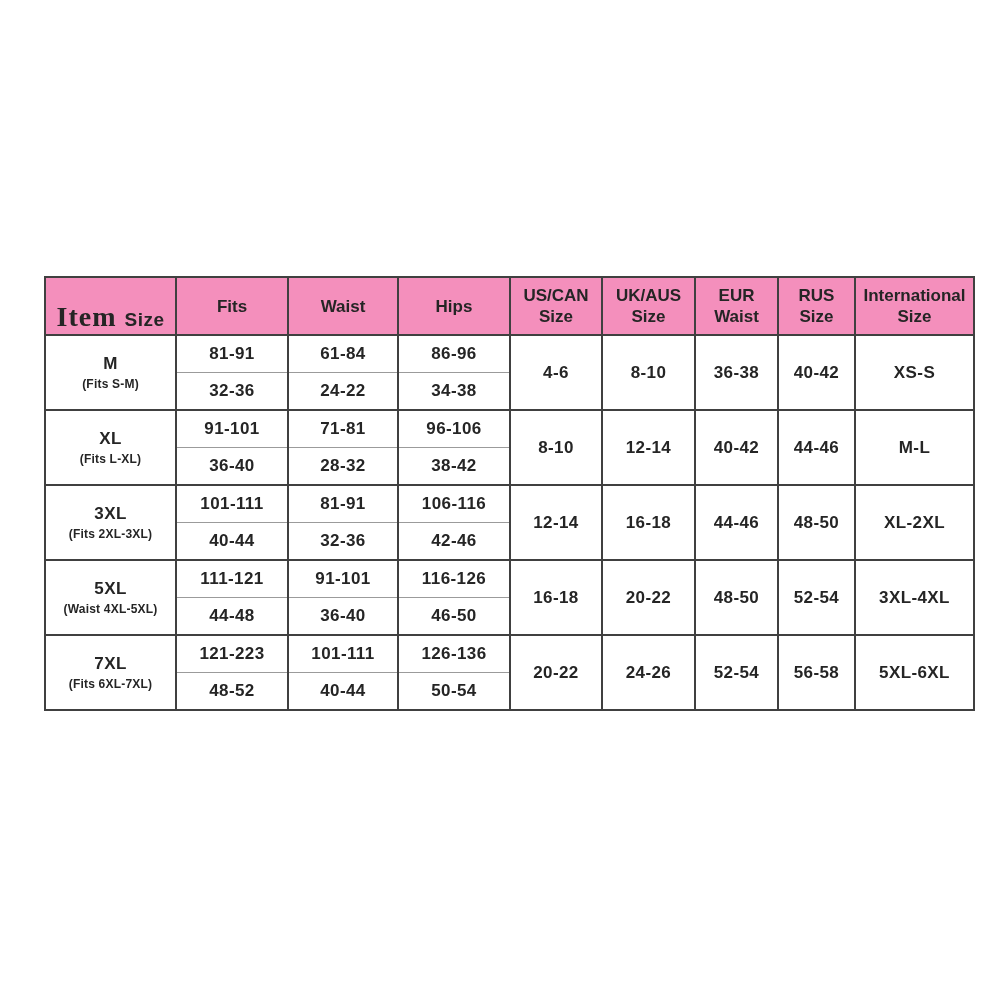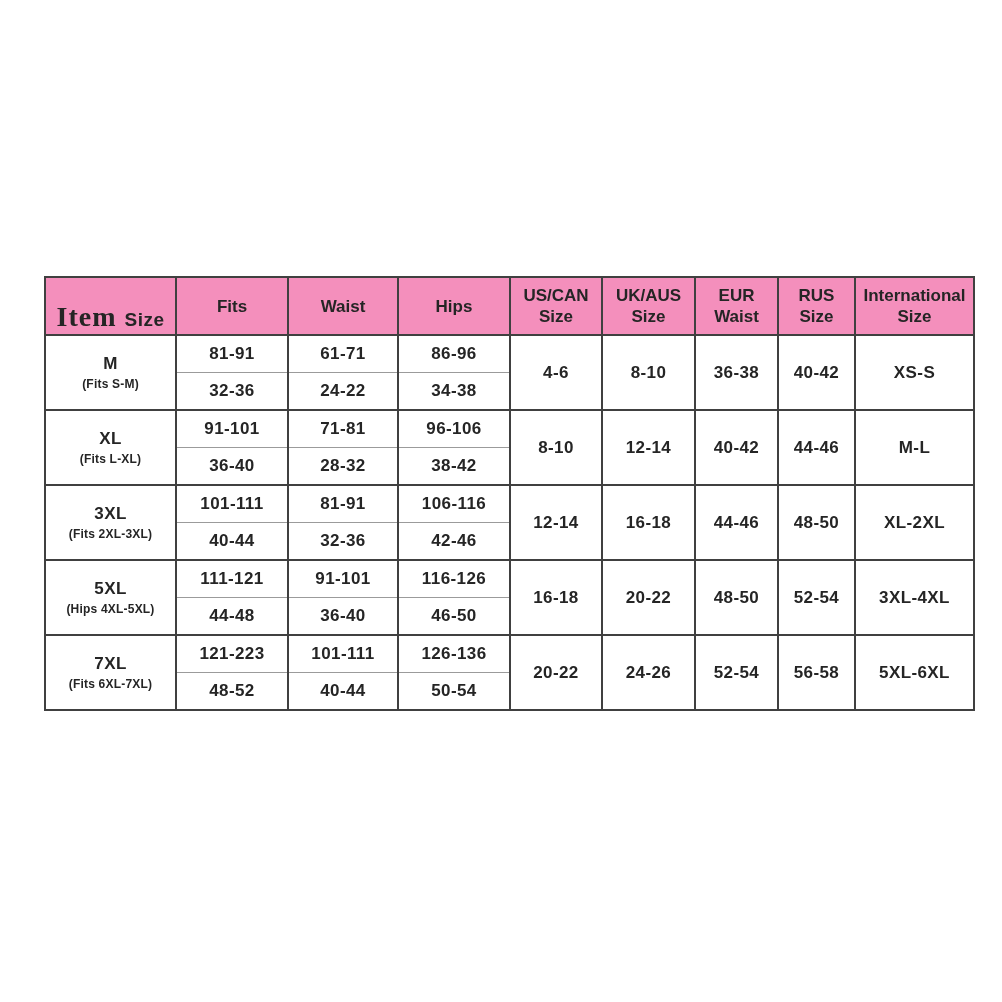--- a/index.html
+++ b/index.html
@@ -105,21 +105,21 @@
       </tr>
     </thead>
     <tbody>
 
       <tr>
         <td class="item-cell" rowspan="2">
           <div class="size-name">M</div>
           <div class="size-fits">(Fits S-M)</div>
         </td>
         <td class="cm">81-91</td>
-        <td class="cm">61-71</td>
+        <td class="cm">61-84</td>
         <td class="cm">86-96</td>
         <td rowspan="2">4-6</td>
         <td rowspan="2">8-10</td>
         <td rowspan="2">36-38</td>
         <td rowspan="2">40-42</td>
         <td rowspan="2">XS-S</td>
       </tr>
       <tr>
         <td class="in">32-36</td>
         <td class="in">24-22</td>
@@ -162,21 +162,21 @@
       </tr>
       <tr>
         <td class="in">40-44</td>
         <td class="in">32-36</td>
         <td class="in">42-46</td>
       </tr>
 
       <tr>
         <td class="item-cell" rowspan="2">
           <div class="size-name">5XL</div>
-          <div class="size-fits">(Hips 4XL-5XL)</div>
+          <div class="size-fits">(Waist 4XL-5XL)</div>
         </td>
         <td class="cm">111-121</td>
         <td class="cm">91-101</td>
         <td class="cm">116-126</td>
         <td rowspan="2">16-18</td>
         <td rowspan="2">20-22</td>
         <td rowspan="2">48-50</td>
         <td rowspan="2">52-54</td>
         <td rowspan="2">3XL-4XL</td>
       </tr>

